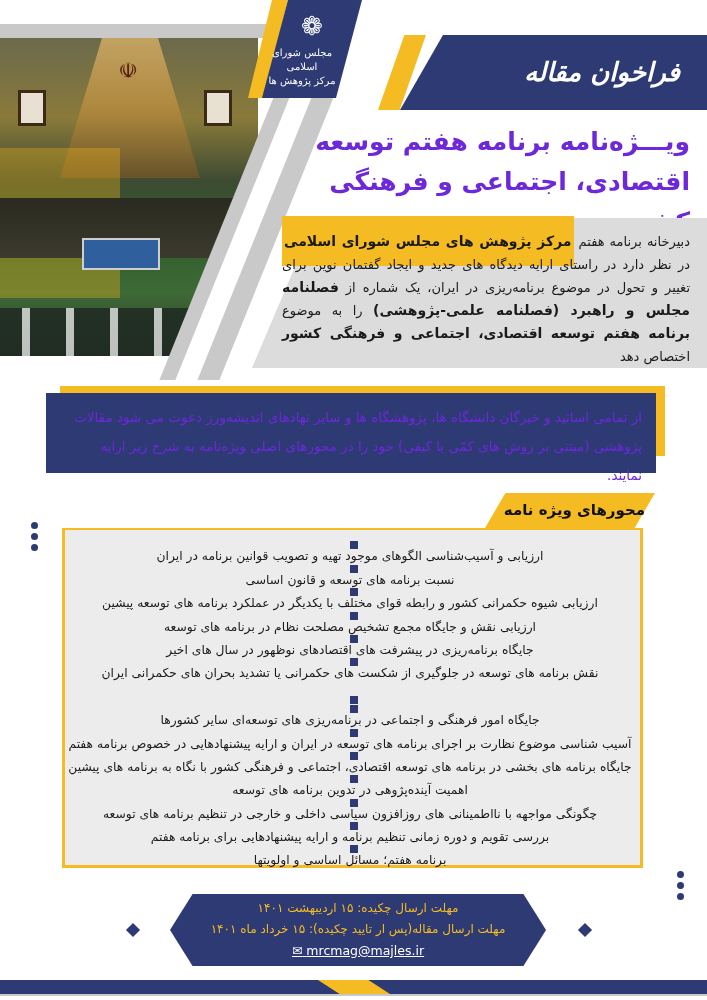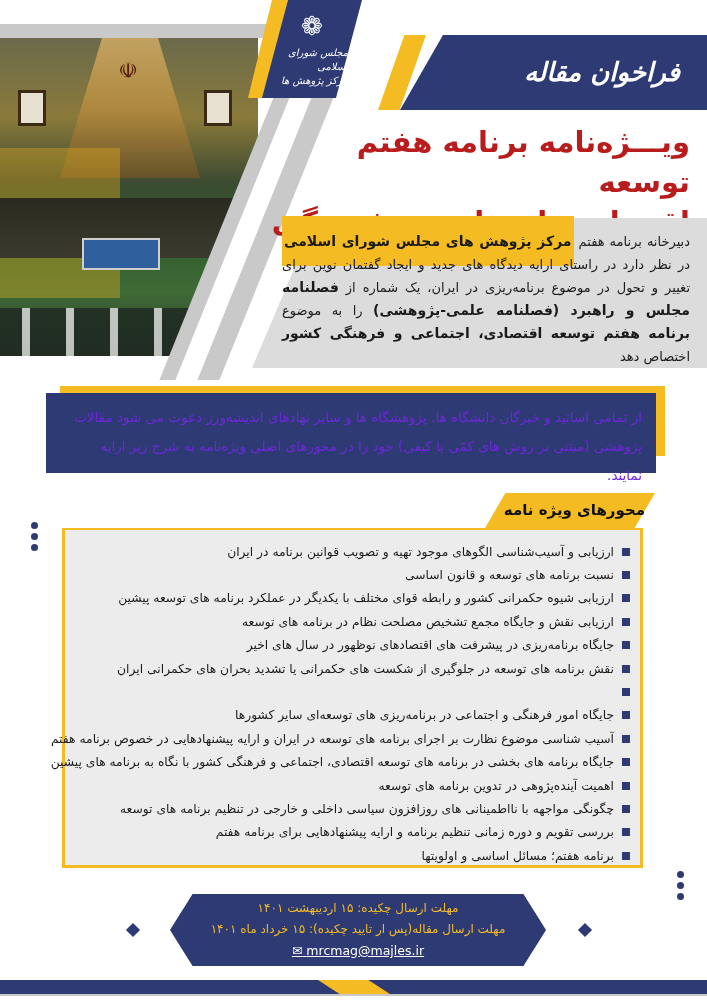--- a/index.html
+++ b/index.html
@@ -26,32 +26,32 @@
 
   .diag-gray { left: 220px; top: 80px; width: 60px; height: 300px; background: #c9c9c9; transform: skewX(-22deg); }
   .diag-white { left: 236px; top: 80px; width: 22px; height: 300px; background: #ffffff; transform: skewX(-22deg); }
 
   
   .logo-box { left: 262px; top: 0; width: 100px; height: 98px; background: #2e3a73;
     clip-path: polygon(26% 0, 100% 0, 74% 100%, 0 100%); }
   .logo-yellow { left: 248px; top: 0; width: 40px; height: 98px; background: #f5bb22;
     clip-path: polygon(60% 0, 100% 0, 40% 100%, 0 100%); }
   .logo-mark { left: 292px; top: 8px; width: 40px; height: 36px; color: #ffffff; font-size: 26px; text-align: center; line-height: 36px; }
-  .logo-text { left: 256px; top: 46px; width: 92px; color: #ffffff; font-family: "DejaVu Serif", serif; font-size: 10px; line-height: 14px; text-align: right; font-style: italic; }
+  .logo-text { left: 256px; top: 46px; width: 92px; color: #ffffff; font-family: "DejaVu Serif", serif; font-size: 10px; line-height: 14px; text-align: center; }
 
   
   .ribbon { left: 400px; top: 35px; width: 307px; height: 75px; background: #2e3a73;
     clip-path: polygon(14% 0, 100% 0, 100% 100%, 0 100%); }
   .ribbon-yellow { left: 378px; top: 35px; width: 48px; height: 75px; background: #f5bb22;
     clip-path: polygon(55% 0, 100% 0, 45% 100%, 0 100%); }
   .ribbon-title { left: 420px; top: 50px; width: 260px; height: 44px; color: #ffffff; font-family: "DejaVu Sans", sans-serif;
     font-weight: bold; font-style: italic; font-size: 26px; line-height: 44px; text-align: right; }
 
   .main-title { left: 270px; top: 122px; width: 420px; font-family: "DejaVu Sans", sans-serif; font-weight: bold;
-    font-size: 29px; line-height: 40px; text-align: right; color: #b91c1c; }
+    font-size: 25px; line-height: 40px; text-align: right; color: #6d28d9; }
 
   
   .intro-bg { left: 252px; top: 218px; width: 455px; height: 150px; background: #dcdcdc;
     clip-path: polygon(14% 0, 100% 0, 100% 100%, 0 100%); }
   .intro-text { left: 282px; top: 230px; width: 408px; font-size: 13px; line-height: 23px; text-align: justify; text-align-last: right; color: #1a1a1a; }
   .intro-text b { font-weight: bold; font-size: 14px; }
   .intro-text .hl { background: #f5bb22; font-weight: bold; font-size: 14px; padding: 17px 2px; }
 
   
   .invite-yellow { left: 60px; top: 386px; width: 605px; height: 70px; background: #f5bb22; }
@@ -62,21 +62,21 @@
   .axes-header-bg { left: 485px; top: 493px; width: 170px; height: 35px; background: #f5bb22;
     clip-path: polygon(12% 0, 100% 0, 88% 100%, 0 100%); }
   .axes-header { left: 495px; top: 493px; width: 150px; height: 35px; font-weight: bold; font-size: 15px; line-height: 35px; text-align: right; color: #111111; }
 
   .dots { width: 8px; }
   .dot { width: 7px; height: 7px; border-radius: 50%; background: #2e3a73; margin-bottom: 4px; }
 
   
   .axes-box { left: 62px; top: 528px; width: 581px; height: 340px; background: #ececec; border: 3px solid #f5bb22; border-top: 2px solid #f5bb22; }
   .axes-list { left: 70px; top: 540px; width: 560px; list-style: none; }
-  .axes-item { display: flex; flex-direction: row; align-items: center; justify-content: flex-start; height: 23.4px; font-size: 12.3px; color: #1a1a1a; white-space: nowrap; }
+  .axes-item { display: flex; flex-direction: column; align-items: center; justify-content: flex-end; height: 23.4px; font-size: 12.3px; color: #1a1a1a; white-space: nowrap; }
   .bullet { width: 8px; height: 8px; background: #2e3a73; margin-left: 8px; flex: 0 0 8px; }
 
   
   .deadline-box { left: 170px; top: 894px; width: 376px; height: 72px; background: #2e3a73;
     clip-path: polygon(6% 0, 94% 0, 100% 50%, 94% 100%, 6% 100%, 0 50%); }
   .diamond { width: 10px; height: 10px; background: #2e3a73; transform: rotate(45deg); }
   .deadline-line { color: #f5bb22; font-size: 12px; line-height: 21px; text-align: center; width: 376px; }
   .deadline-email { color: #ffffff; font-size: 12.5px; line-height: 21px; text-align: center; width: 376px; direction: ltr; text-decoration: underline; }
 
   

